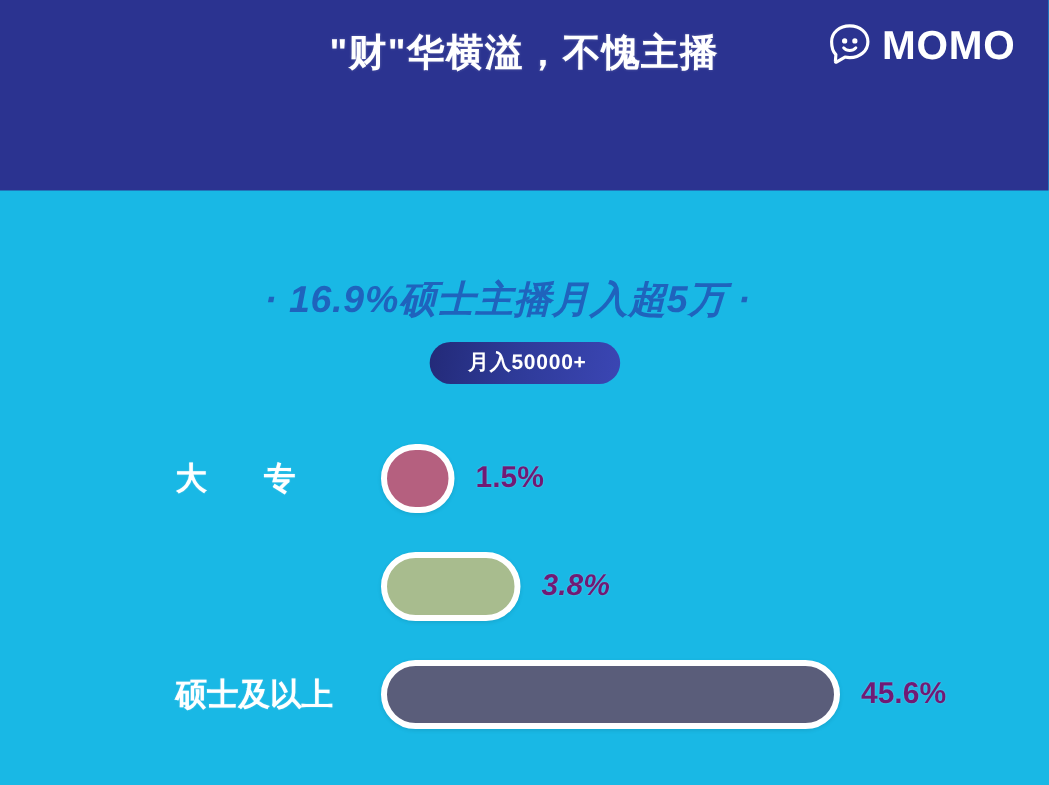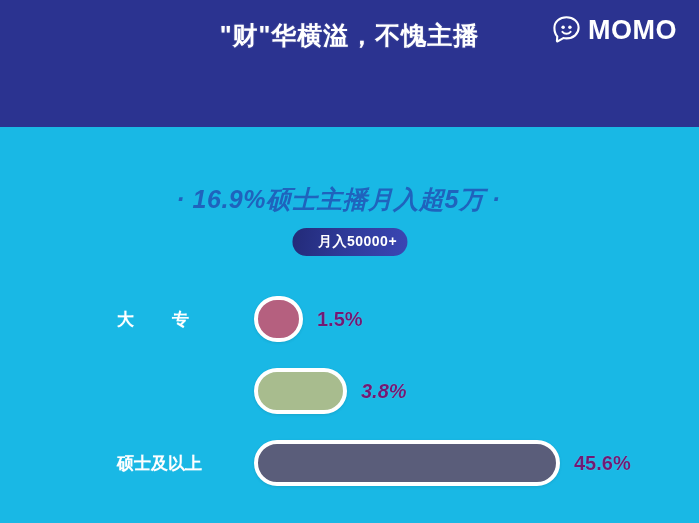--- a/index.html
+++ b/index.html
@@ -94,21 +94,21 @@
     color: #1f63bd;
     letter-spacing: 0.5px;
     white-space: nowrap;
   }
 
   .badge {
     position: absolute;
     left: 50%;
     transform: translateX(-50%);
     top: 228px;
-    padding: 5px 10px 6px 26px;
+    padding: 5px 22px 6px 26px;
     border-radius: 14px;
     background: linear-gradient(100deg, #232a78 0%, #2e3a98 45%, #3b46b4 100%);
     color: #ffffff;
     font-size: 14px;
     font-weight: bold;
     letter-spacing: 0.5px;
     white-space: nowrap;
     line-height: 1.2;
   }
 
@@ -123,21 +123,21 @@
     position: relative;
     height: 72px;
   }
   .row-label {
     position: absolute;
     left: 117px;
     top: 50%;
     transform: translateY(-50%);
     width: 122px;
     color: #ffffff;
-    font-size: 17px;
+    font-size: 21px;
     font-weight: bold;
     white-space: nowrap;
     text-shadow: 0 0 1px rgba(255,255,255,0.4);
   }
   .row-bar-track {
     position: absolute;
     left: 254px;
     top: 50%;
     transform: translateY(-50%);
     height: 46px;

